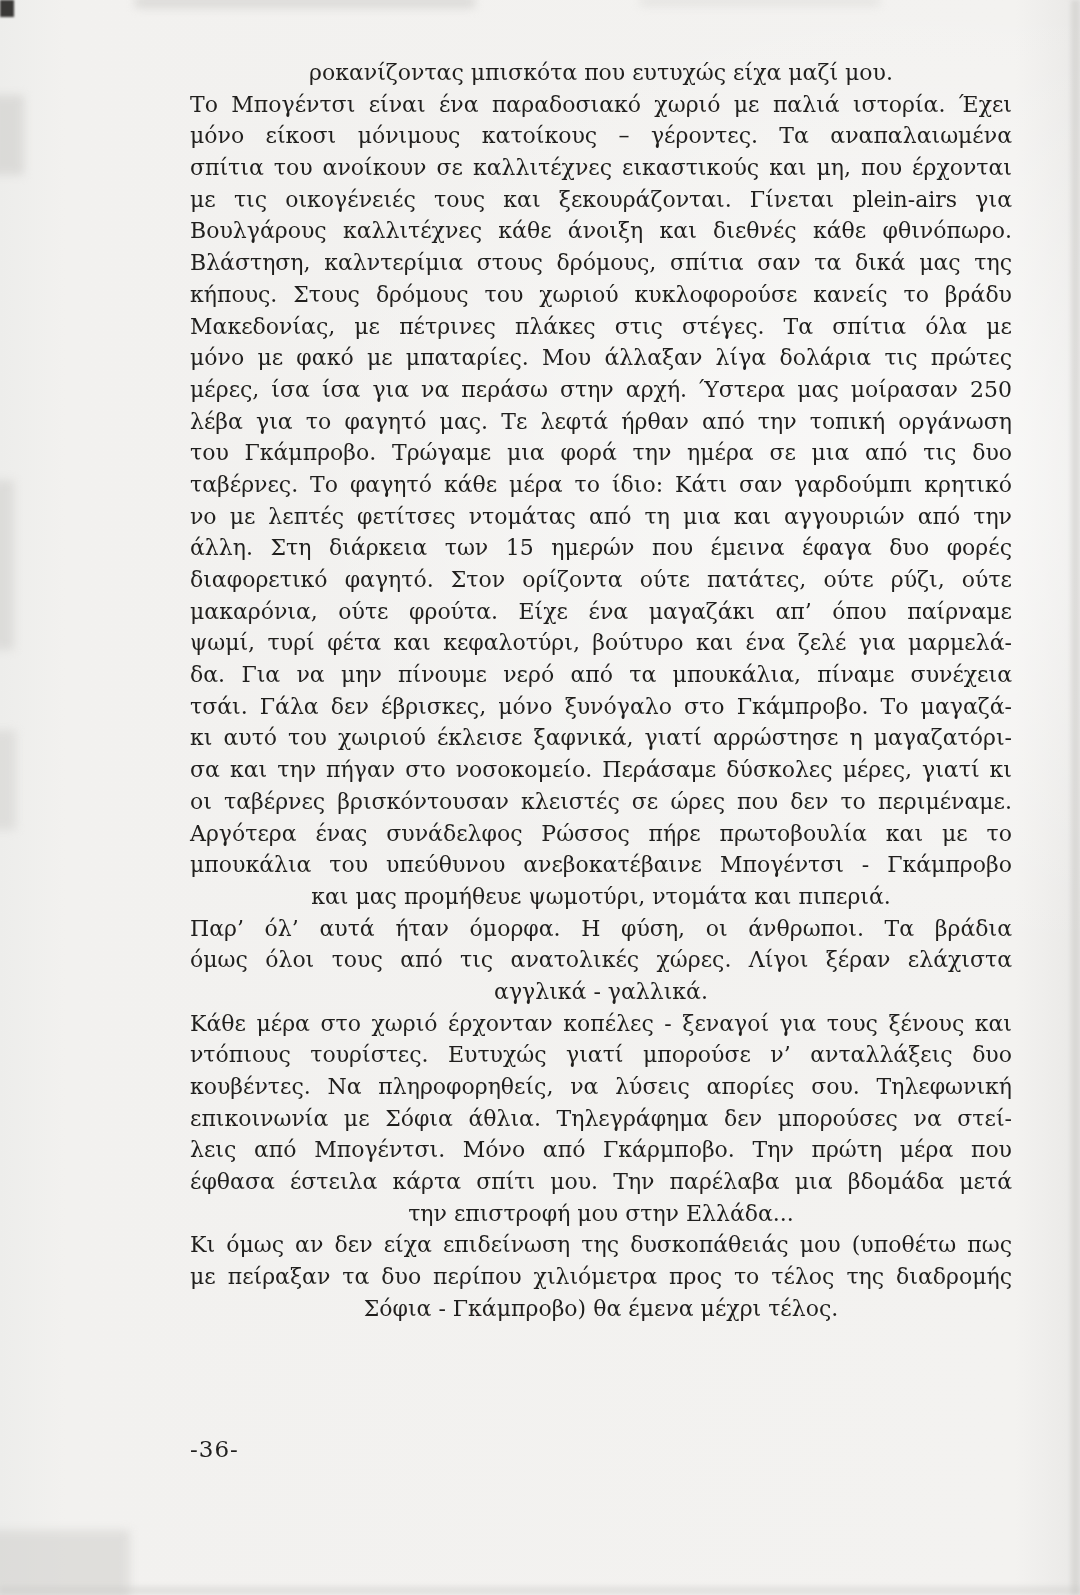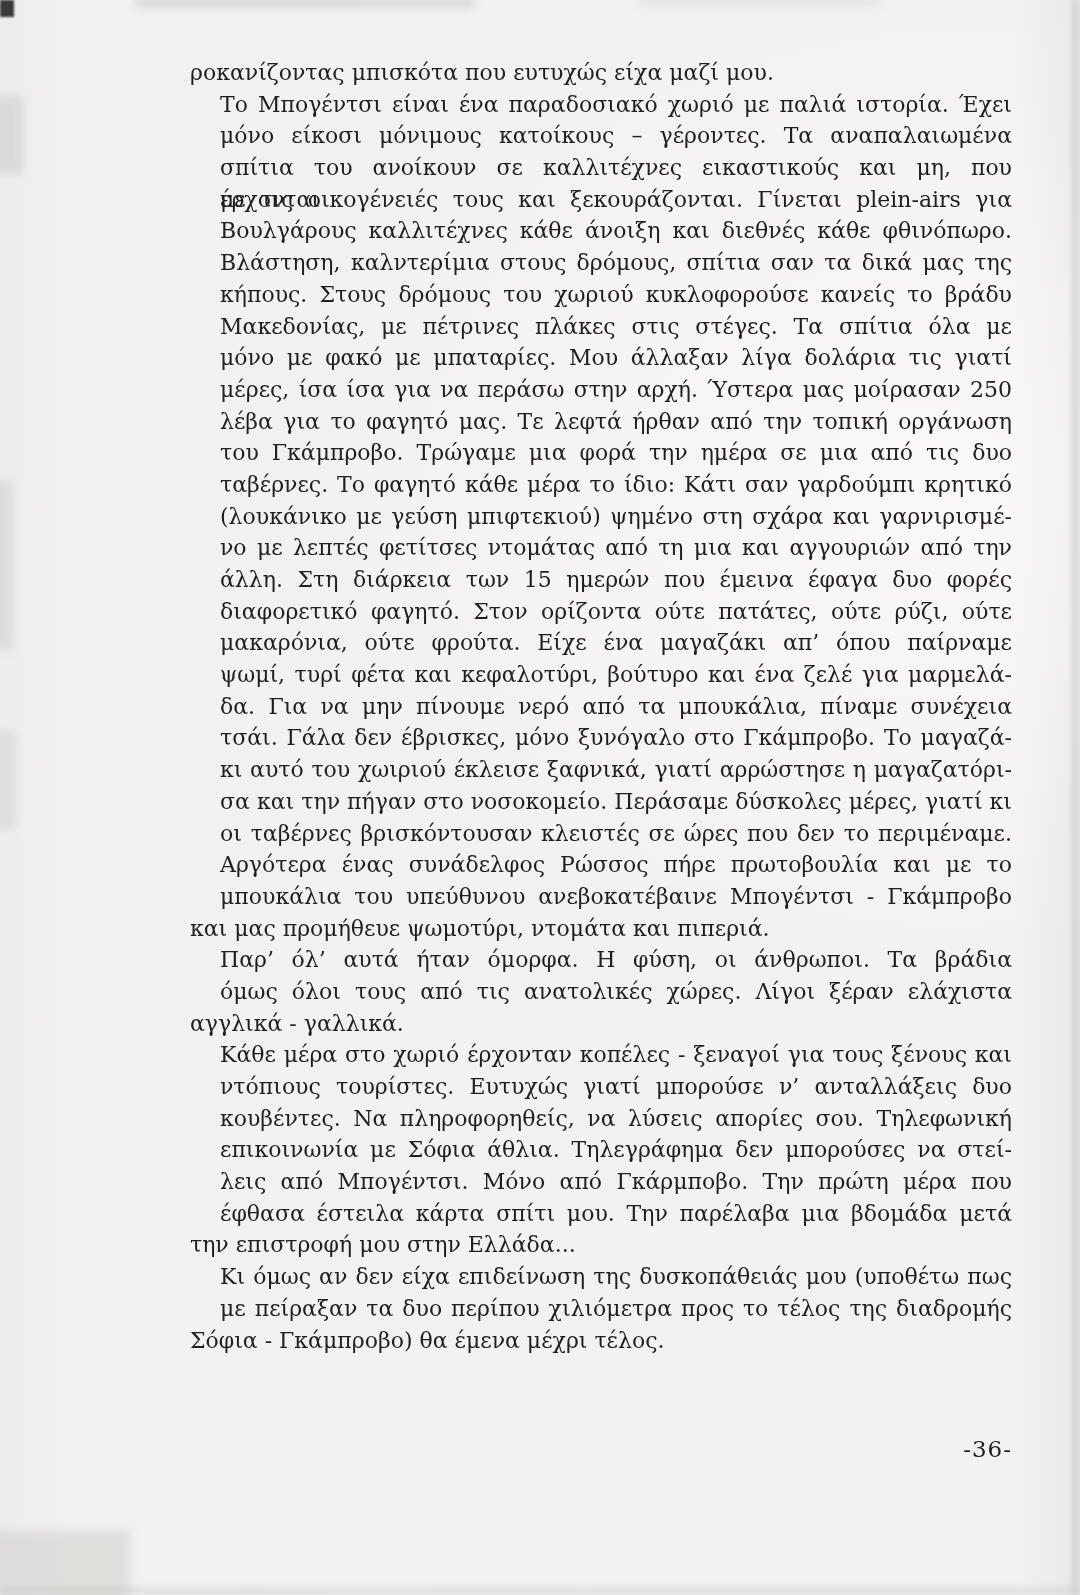--- a/index.html
+++ b/index.html
@@ -26,34 +26,33 @@
     position: absolute;
     left: 190px;
     top: 57px;
     width: 822px;
   }
   .line {
     font-size: 22px;
     line-height: 31.7px;
     height: 31.7px;
     white-space: nowrap;
-    text-align: left;
+    text-align: center;
   }
   .line.just {
     white-space: normal;
     text-align: justify;
     text-align-last: justify;
-    margin-left: 30px;
   }
   .page-number {
     position: absolute;
     left: 190px;
     top: 1436px;
     width: 822px;
-    text-align: right;
+    text-align: left;
     font-size: 23px;
     letter-spacing: 1px;
   }
   
   .corner-mark {
     position: absolute;
     left: 0; top: 0;
     width: 14px; height: 17px;
     background: #3a3937;
     filter: blur(1px);
@@ -89,26 +88,25 @@
   <div class="text-block">
       <div class="line">ροκανίζοντας μπισκότα που ευτυχώς είχα μαζί μου.</div>
       <div class="line just">Το Μπογέντσι είναι ένα παραδοσιακό χωριό με παλιά ιστορία. Έχει</div>
       <div class="line just">μόνο είκοσι μόνιμους κατοίκους – γέροντες. Τα αναπαλαιωμένα</div>
       <div class="line just">σπίτια του ανοίκουν σε καλλιτέχνες εικαστικούς και μη, που έρχονται</div>
       <div class="line just">με τις οικογένειές τους και ξεκουράζονται. Γίνεται plein-airs για</div>
       <div class="line just">Βουλγάρους καλλιτέχνες κάθε άνοιξη και διεθνές κάθε φθινόπωρο.</div>
       <div class="line just">Βλάστηση, καλντερίμια στους δρόμους, σπίτια σαν τα δικά μας της</div>
       <div class="line just">κήπους. Στους δρόμους του χωριού κυκλοφορούσε κανείς το βράδυ</div>
       <div class="line just">Μακεδονίας, με πέτρινες πλάκες στις στέγες. Τα σπίτια όλα με</div>
-      <div class="line just">μόνο με φακό με μπαταρίες. Μου άλλαξαν λίγα δολάρια τις γιατί</div>
+      <div class="line just">μόνο με φακό με μπαταρίες. Μου άλλαξαν λίγα δολάρια τις πρώτες</div>
       <div class="line just">μέρες, ίσα ίσα για να περάσω στην αρχή. Ύστερα μας μοίρασαν 250</div>
       <div class="line just">λέβα για το φαγητό μας. Τε λεφτά ήρθαν από την τοπική οργάνωση</div>
       <div class="line just">του Γκάμπροβο. Τρώγαμε μια φορά την ημέρα σε μια από τις δυο</div>
       <div class="line just">ταβέρνες. Το φαγητό κάθε μέρα το ίδιο: Κάτι σαν γαρδούμπι κρητικό</div>
-      <div class="line just">(λουκάνικο με γεύση μπιφτεκιού) ψημένο στη σχάρα και γαρνιρισμέ-</div>
       <div class="line just">νο με λεπτές φετίτσες ντομάτας από τη μια και αγγουριών από την</div>
       <div class="line just">άλλη. Στη διάρκεια των 15 ημερών που έμεινα έφαγα δυο φορές</div>
       <div class="line just">διαφορετικό φαγητό. Στον ορίζοντα ούτε πατάτες, ούτε ρύζι, ούτε</div>
       <div class="line just">μακαρόνια, ούτε φρούτα. Είχε ένα μαγαζάκι απ’ όπου παίρναμε</div>
       <div class="line just">ψωμί, τυρί φέτα και κεφαλοτύρι, βούτυρο και ένα ζελέ για μαρμελά-</div>
       <div class="line just">δα. Για να μην πίνουμε νερό από τα μπουκάλια, πίναμε συνέχεια</div>
       <div class="line just">τσάι. Γάλα δεν έβρισκες, μόνο ξυνόγαλο στο Γκάμπροβο. Το μαγαζά-</div>
       <div class="line just">κι αυτό του χωιριού έκλεισε ξαφνικά, γιατί αρρώστησε η μαγαζατόρι-</div>
       <div class="line just">σα και την πήγαν στο νοσοκομείο. Περάσαμε δύσκολες μέρες, γιατί κι</div>
       <div class="line just">οι ταβέρνες βρισκόντουσαν κλειστές σε ώρες που δεν το περιμέναμε.</div>

